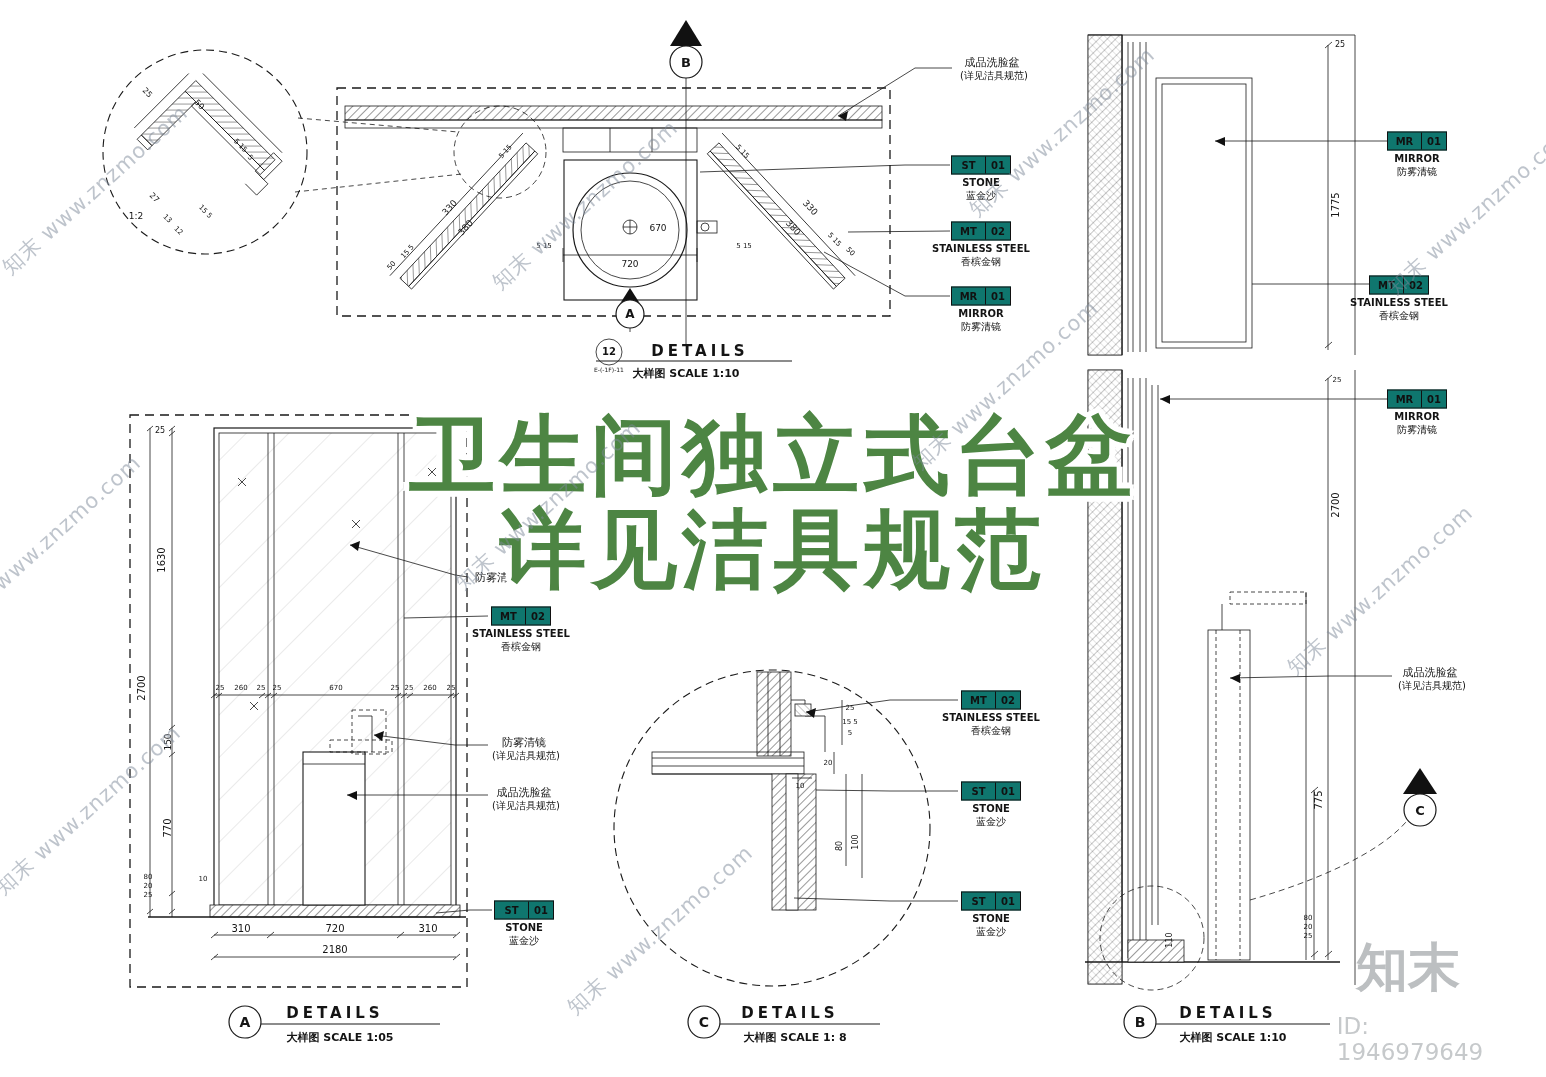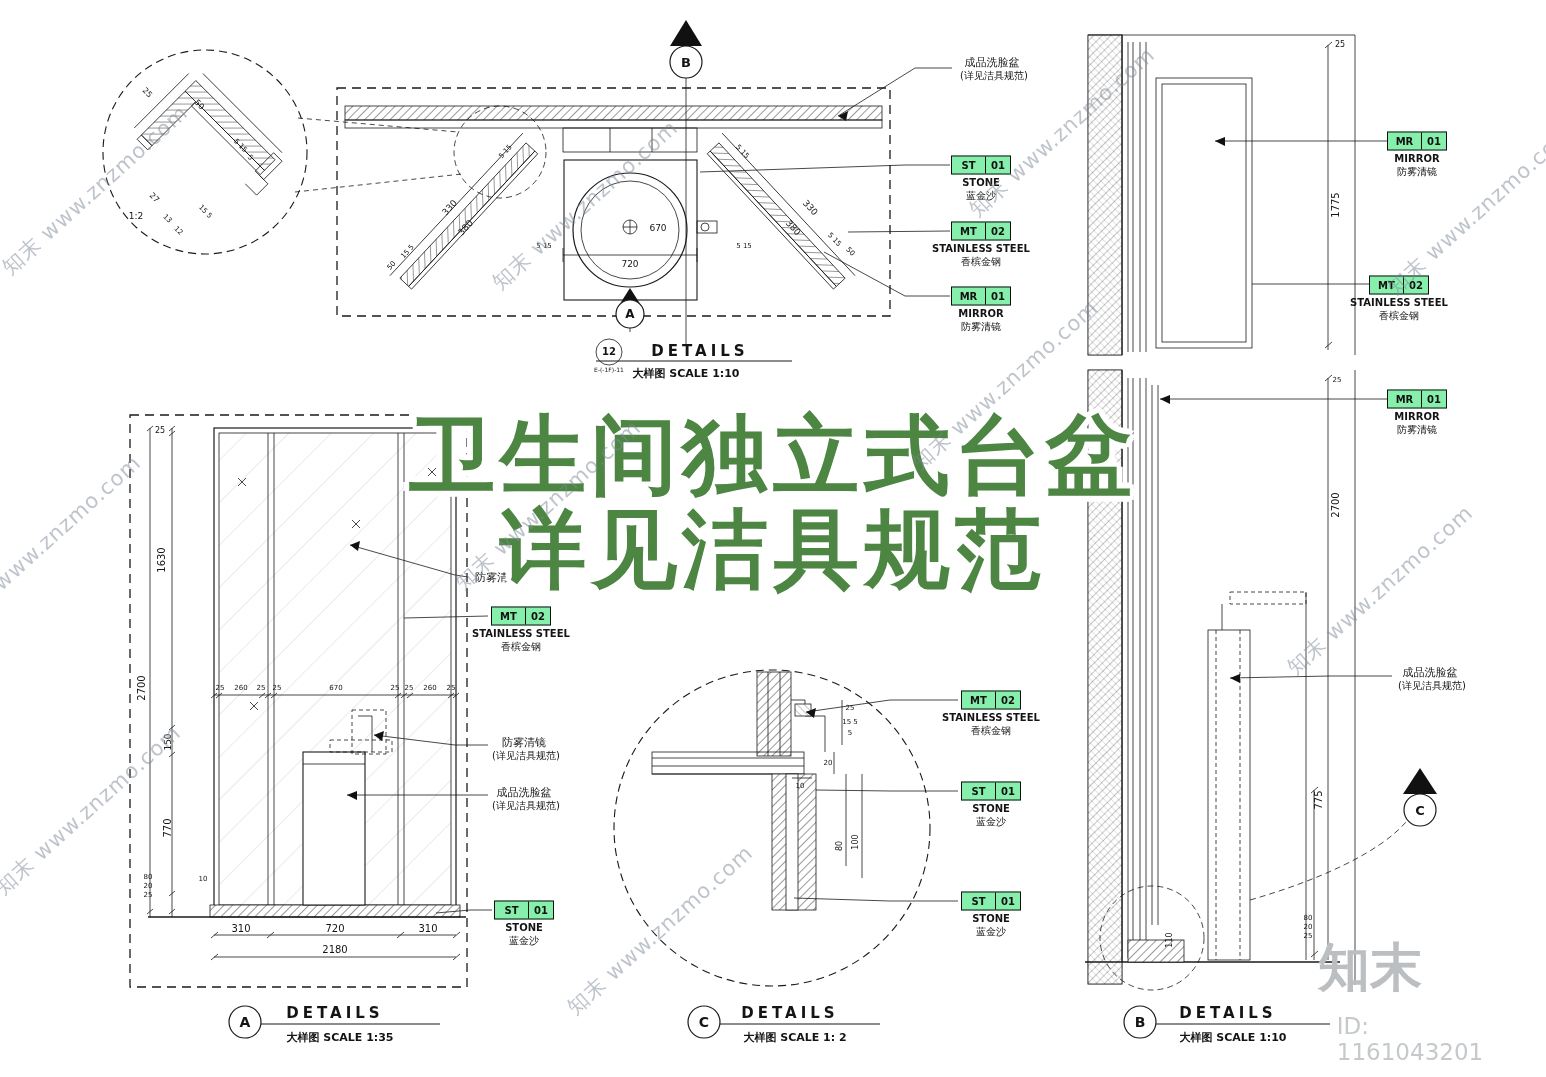--- a/index.html
+++ b/index.html
@@ -14,21 +14,21 @@
     transform:translate(-50%,-50%) rotate(var(--r,0deg));
   }
   .b{font-weight:bold}
   .ls{letter-spacing:4px}
   .f6{font-size:6px}.f7{font-size:7px}.f8{font-size:8px}.f9{font-size:9px}
   .f10{font-size:10px}.f11{font-size:11px}.f12{font-size:12px}.f13{font-size:13px}
   .f14{font-size:14px}.f15{font-size:15px}
   
   .tag{
     position:absolute;transform:translate(-50%,-50%);
-    width:58px;height:17px;border:1.4px solid #111;background:#86efac;
+    width:58px;height:17px;border:1.4px solid #111;background:#0f766e;
     display:flex;font-weight:bold;font-size:10px;color:#111;
   }
   .tag .c1{width:33px;border-right:1.4px solid #111;display:flex;align-items:center;justify-content:center}
   .tag .c2{flex:1;display:flex;align-items:center;justify-content:center}
   
   .gt{
     position:absolute;left:0;width:100%;text-align:center;font-weight:bold;
     font-size:86px;letter-spacing:5px;color:#4d8543;
     text-shadow:-4px -4px 0 #fff,4px -4px 0 #fff,-4px 4px 0 #fff,4px 4px 0 #fff,
                 -6px 0 0 #fff,6px 0 0 #fff,0 -6px 0 #fff,0 6px 0 #fff;
@@ -334,21 +334,21 @@
 <div class="t f10" style="left:526px;top:806px">(详见洁具规范)</div>
 <div class="tag" style="left:524px;top:910px">
   <span class="c1">ST</span>
   <span class="c2">01</span>
 </div>
 <div class="t f10 b" style="left:524px;top:928px">STONE</div>
 <div class="t f10" style="left:524px;top:941px">蓝金沙</div>
 
 <div class="t f14 b" style="left:245px;top:1022px">A</div>
 <div class="t f15 b ls" style="left:335px;top:1013px">DETAILS</div>
-<div class="t f11 b" style="left:340px;top:1037px">大样图  SCALE  1:35</div>
+<div class="t f11 b" style="left:340px;top:1037px">大样图  SCALE  1:05</div>
 
 <div class="t f7" style="left:850px;top:708px">25</div>
 <div class="t f7" style="left:850px;top:722px">15 5</div>
 <div class="t f7" style="left:850px;top:733px">5</div>
 <div class="t f7" style="left:828px;top:763px">20</div>
 <div class="t f7" style="left:800px;top:786px">10</div>
 <div class="t f8" style="left:840px;top:846px;--r:-90deg">80</div>
 <div class="t f8" style="left:856px;top:842px;--r:-90deg">100</div>
 
 <div class="tag" style="left:991px;top:700px">
@@ -365,21 +365,21 @@
 <div class="t f10" style="left:991px;top:822px">蓝金沙</div>
 <div class="tag" style="left:991px;top:901px">
   <span class="c1">ST</span>
   <span class="c2">01</span>
 </div>
 <div class="t f10 b" style="left:991px;top:919px">STONE</div>
 <div class="t f10" style="left:991px;top:932px">蓝金沙</div>
 
 <div class="t f14 b" style="left:704px;top:1022px">C</div>
 <div class="t f15 b ls" style="left:790px;top:1013px">DETAILS</div>
-<div class="t f11 b" style="left:795px;top:1037px">大样图  SCALE  1: 2</div>
+<div class="t f11 b" style="left:795px;top:1037px">大样图  SCALE  1: 8</div>
 
 <div class="t f8" style="left:1340px;top:45px">25</div>
 <div class="t f10" style="left:1336px;top:205px;--r:-90deg">1775</div>
 <div class="tag" style="left:1417px;top:141px">
   <span class="c1">MR</span>
   <span class="c2">01</span>
 </div>
 <div class="t f10 b" style="left:1417px;top:159px">MIRROR</div>
 <div class="t f10" style="left:1417px;top:172px">防雾清镜</div>
 <div class="tag" style="left:1399px;top:285px">
@@ -417,14 +417,14 @@
 <div class="wm" style="left:48px;top:540px">知末 www.znzmo.com</div>
 <div class="wm" style="left:88px;top:810px">知末 www.znzmo.com</div>
 <div class="wm" style="left:585px;top:205px">知末 www.znzmo.com</div>
 <div class="wm" style="left:548px;top:505px">知末 www.znzmo.com</div>
 <div class="wm" style="left:1062px;top:132px">知末 www.znzmo.com</div>
 <div class="wm" style="left:1005px;top:385px">知末 www.znzmo.com</div>
 <div class="wm" style="left:660px;top:930px">知末 www.znzmo.com</div>
 <div class="wm" style="left:1480px;top:210px">知末 www.znzmo.com</div>
 <div class="wm" style="left:1380px;top:590px">知末 www.znzmo.com</div>
 
-<div class="brand" style="left:1370px;top:968px">知末</div>
-<div class="idtext" style="left:1410px;top:1039px">ID: 1161043201</div>
+<div class="brand" style="left:1408px;top:968px">知末</div>
+<div class="idtext" style="left:1410px;top:1039px">ID: 1946979649</div>
 
 </body></html>

